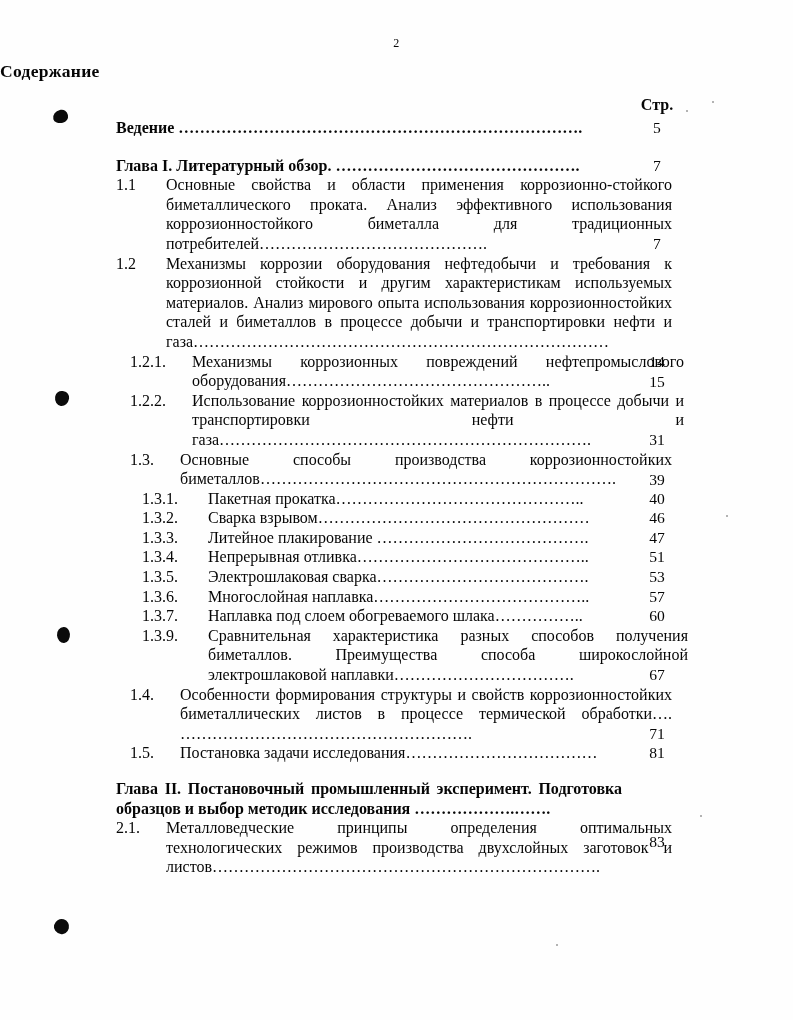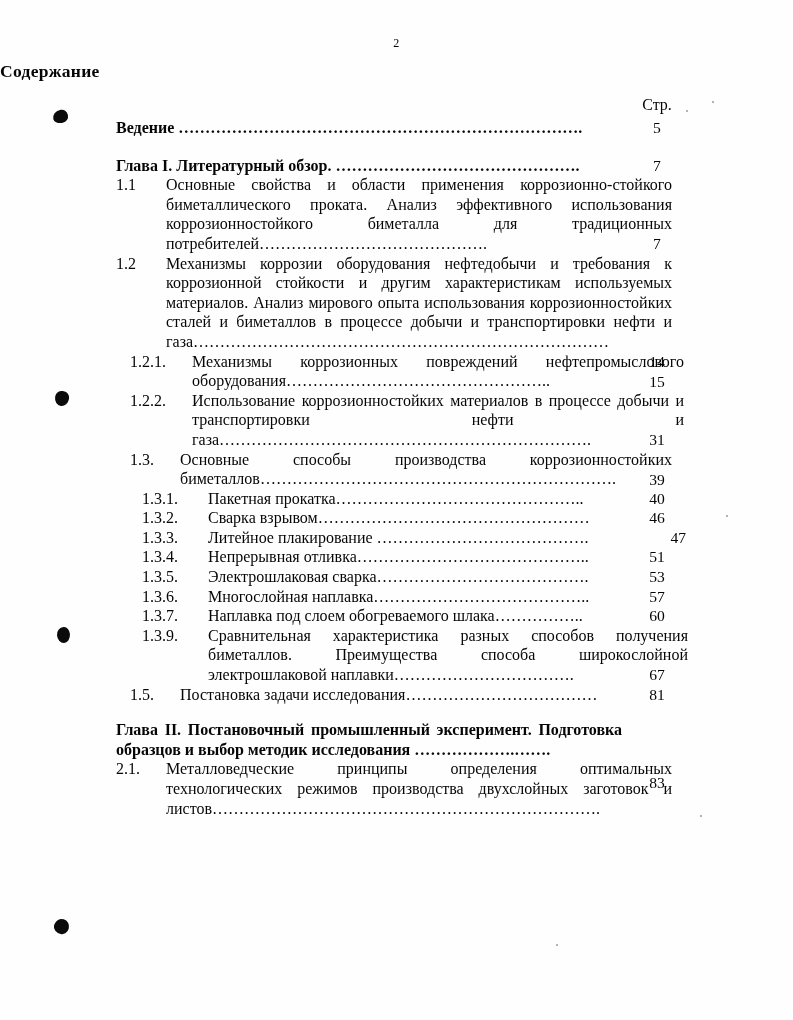--- a/index.html
+++ b/index.html
@@ -47,21 +47,21 @@
   }
 
   
   .col-head {
     position: absolute;
     top: 96px;
     left: 628px;
     width: 58px;
     text-align: center;
     font-size: 16px;
-    font-weight: normal;
+    font-weight: bold;
   }
 
   
   .toc {
     position: absolute;
     top: 118px;
     left: 116px;
     width: 560px;
   }
 
@@ -233,21 +233,21 @@
     <div class="entry">
       <span class="etext nojust hang3 indent-sub2"><span class="num3">1.3.1.</span><span>Пакетная прокатка………………………………………..</span></span>
       <span class="pg" style="top:0;">40</span>
     </div>
     <div class="entry">
       <span class="etext nojust hang3 indent-sub2"><span class="num3">1.3.2.</span><span>Сварка взрывом……………………………………………</span></span>
       <span class="pg" style="top:0;">46</span>
     </div>
     <div class="entry">
       <span class="etext nojust hang3 indent-sub2"><span class="num3">1.3.3.</span><span>Литейное плакирование ………………………………….</span></span>
-      <span class="pg" style="top:0;text-align:right;">47</span>
+      <span class="pg" style="top:0;">47</span>
     </div>
     <div class="entry">
       <span class="etext nojust hang3 indent-sub2"><span class="num3">1.3.4.</span><span>Непрерывная отливка……………………………………..</span></span>
       <span class="pg" style="top:0;">51</span>
     </div>
     <div class="entry">
       <span class="etext nojust hang3 indent-sub2"><span class="num3">1.3.5.</span><span>Электрошлаковая сварка………………………………….</span></span>
       <span class="pg" style="top:0;">53</span>
     </div>
     <div class="entry">
@@ -257,20 +257,24 @@
     <div class="entry">
       <span class="etext nojust hang3 indent-sub2"><span class="num3">1.3.7.</span><span>Наплавка под слоем обогреваемого шлака……………..</span></span>
       <span class="pg" style="top:0;">60</span>
     </div>
 
     <div class="entry">
       <span class="etext hang3 indent-sub2"><span class="num3">1.3.9.</span><span>Сравнительная характеристика разных способов получения биметаллов. Преимущества способа широкослойной электрошлаковой наплавки…………………………….</span></span>
       <span class="pg" style="top:39px;">67</span>
     </div>
 
+    <div class="entry">
+      <span class="etext hang indent-sub"><span class="num">1.4.</span><span>Особенности формирования структуры и свойств коррозионностойких биметаллических листов в процессе термической обработки…. ……………………………………………….</span></span>
+      <span class="pg" style="top:39px;">71</span>
+    </div>
 
     <div class="entry">
       <span class="etext nojust hang indent-sub"><span class="num">1.5.</span><span>Постановка задачи исследования………………………………</span></span>
       <span class="pg" style="top:0;">81</span>
     </div>
 
     <div class="gap-16"></div>
 
     <div class="entry">
       <span class="etext bold">Глава II. Постановочный промышленный эксперимент. Подготовка образцов и выбор методик исследования ……………….…….</span>

